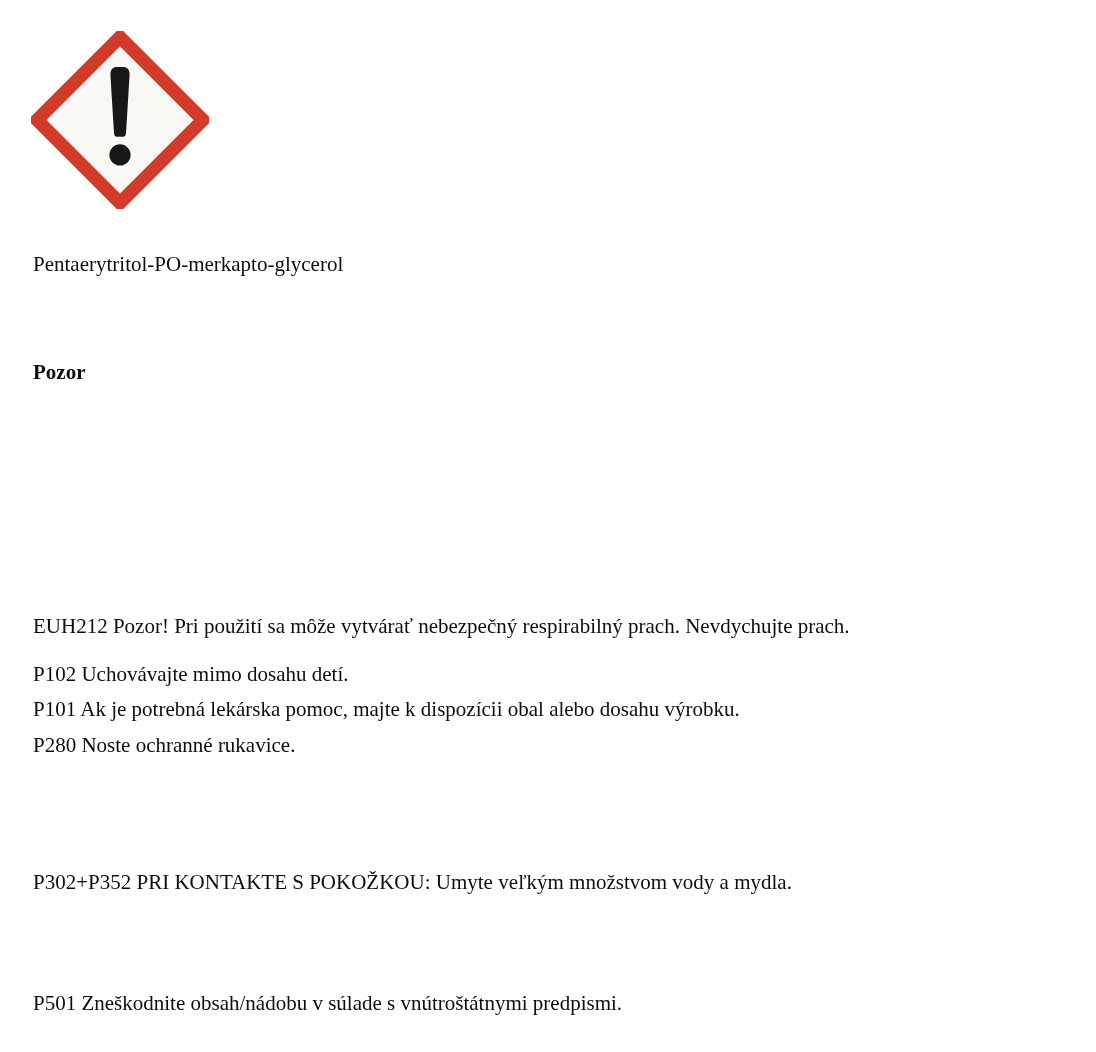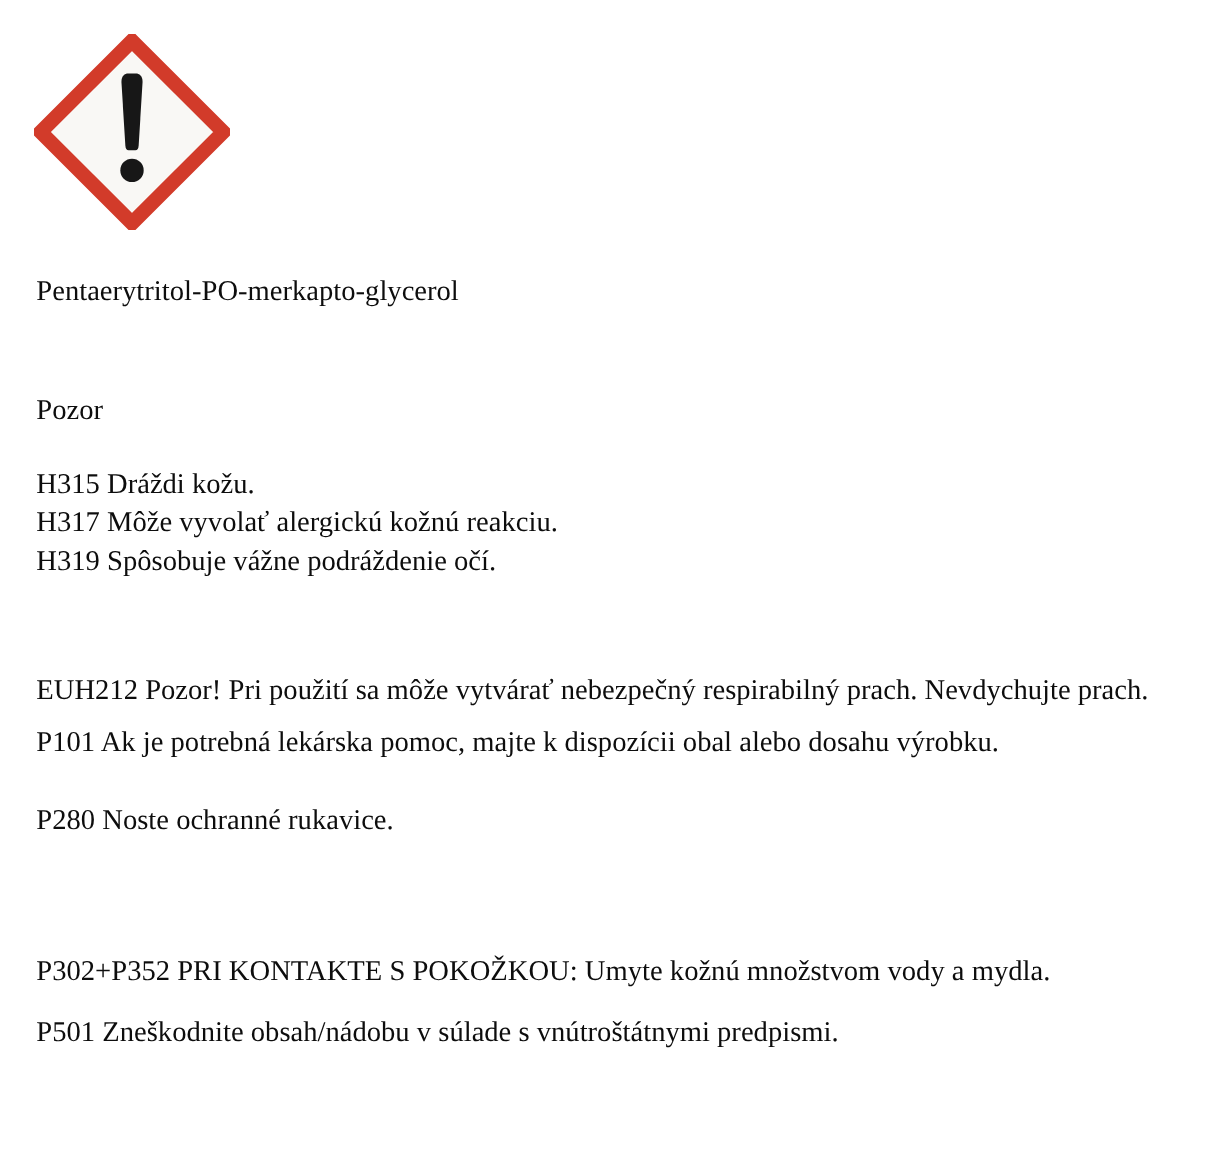--- a/index.html
+++ b/index.html
@@ -6,46 +6,46 @@
     margin: 0;
     padding: 0;
     background: #ffffff;
   }
   .doc {
     position: relative;
     width: 1096px;
     height: 1052px;
     background: #ffffff;
     font-family: "Liberation Serif", "DejaVu Serif", serif;
-    font-size: 26px;
+    font-size: 21px;
     line-height: 35px;
     color: #0d0d0d;
     overflow: hidden;
   }
   .pictogram {
     position: absolute;
     top: 31px;
     left: 31px;
     width: 178px;
     height: 178px;
   }
   .txt {
     position: absolute;
     left: 33px;
     width: 1030px;
     white-space: normal;
   }
   .product-name      { top: 247px; }
-  .signal-word       { top: 355px; }
+  .signal-word       { top: 355px; font-weight: bold; }
   .hazard-block      { top: 422px; }
   .euh-block         { top: 567px; margin-top: 42px; }
   .pgen-block        { top: 657px; }
   .p280-block        { top: 728px; }
   .p302-block        { top: 865px; }
-  .p501-block        { top: 920px; }
+  .p501-block        { top: 986px; }
   .line { white-space: normal; }
 </style>
 </head>
 <body>
 
 <div class="doc">
 
   <div class="pictogram">
     <svg width="178" height="178" viewBox="0 0 176 176">
       <polygon points="88,6 170,88 88,170 6,88" stroke-width="13" stroke-linejoin="miter" stroke="#d23b2a" fill="#f9f8f5"></polygon>
@@ -53,31 +53,27 @@
         <path d="M78.5 43 C78.5 37.5 81.5 35.5 84.5 35.5 L91.5 35.5 C94.5 35.5 97.5 37.5 97.5 43 L94 100 C93.8 103 93 104.5 91 104.5 L85 104.5 C83 104.5 82.2 103 82 100 Z" fill="#171717"></path>
         <circle cx="88" cy="122.5" r="10.5" fill="#171717"></circle>
       </g>
     </svg>
   </div>
 
   <div class="txt product-name">Pentaerytritol-PO-merkapto-glycerol</div>
 
   <div class="txt signal-word">Pozor</div>
 
-  <div class="txt hazard-block">
-    <div class="line">H315 Dráždi kožu.</div>
-    <div class="line">H317 Môže vyvolať alergickú kožnú reakciu.</div>
-    <div class="line">H319 Spôsobuje vážne podráždenie očí.</div>
-  </div>
 
   <div class="txt euh-block">EUH212 Pozor! Pri použití sa môže vytvárať nebezpečný respirabilný prach. Nevdychujte prach.</div>
 
   <div class="txt pgen-block">
+    <div class="line">P102 Uchovávajte mimo dosahu detí.</div>
     <div class="line">P101 Ak je potrebná lekárska pomoc, majte k dispozícii obal alebo dosahu výrobku.</div>
   </div>
 
   <div class="txt p280-block">P280 Noste ochranné rukavice.</div>
 
-  <div class="txt p302-block">P302+P352 PRI KONTAKTE S POKOŽKOU: Umyte kožnú množstvom vody a mydla.</div>
+  <div class="txt p302-block">P302+P352 PRI KONTAKTE S POKOŽKOU: Umyte veľkým množstvom vody a mydla.</div>
 
   <div class="txt p501-block">P501 Zneškodnite obsah/nádobu v súlade s vnútroštátnymi predpismi.</div>
 
 </div>
 
 </body></html>

